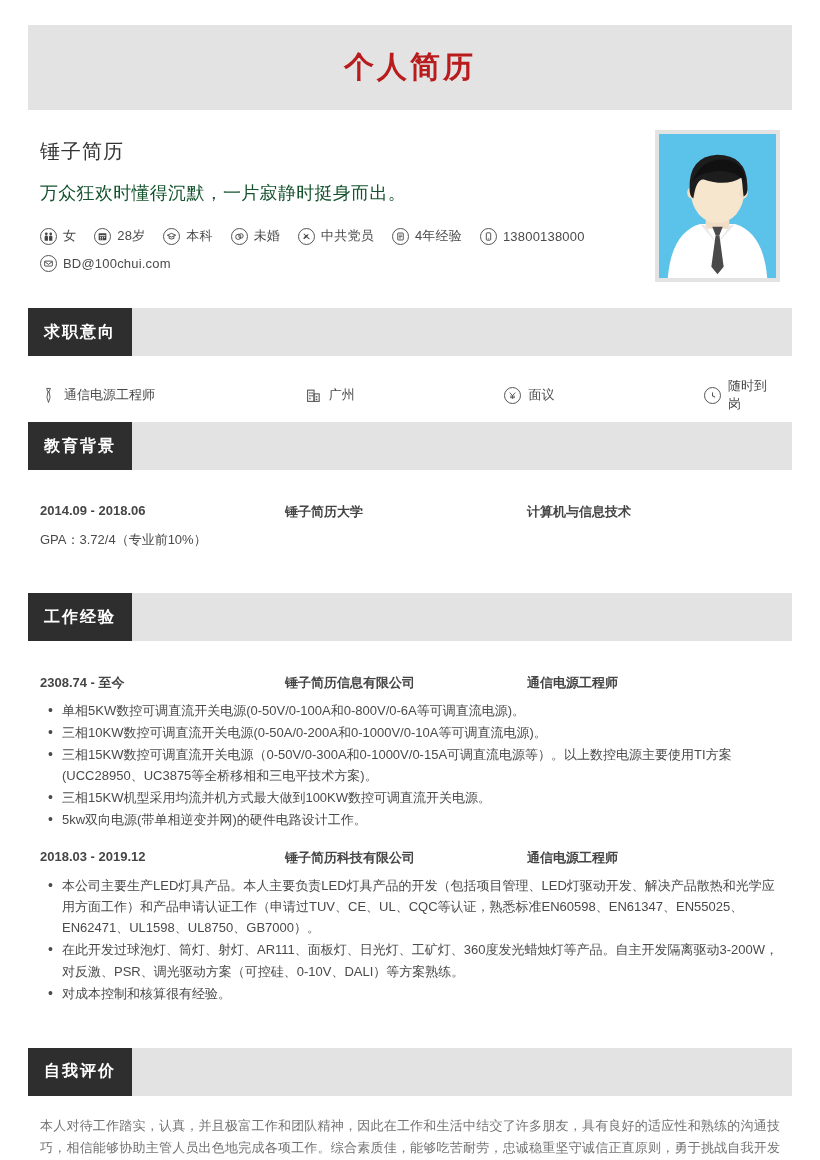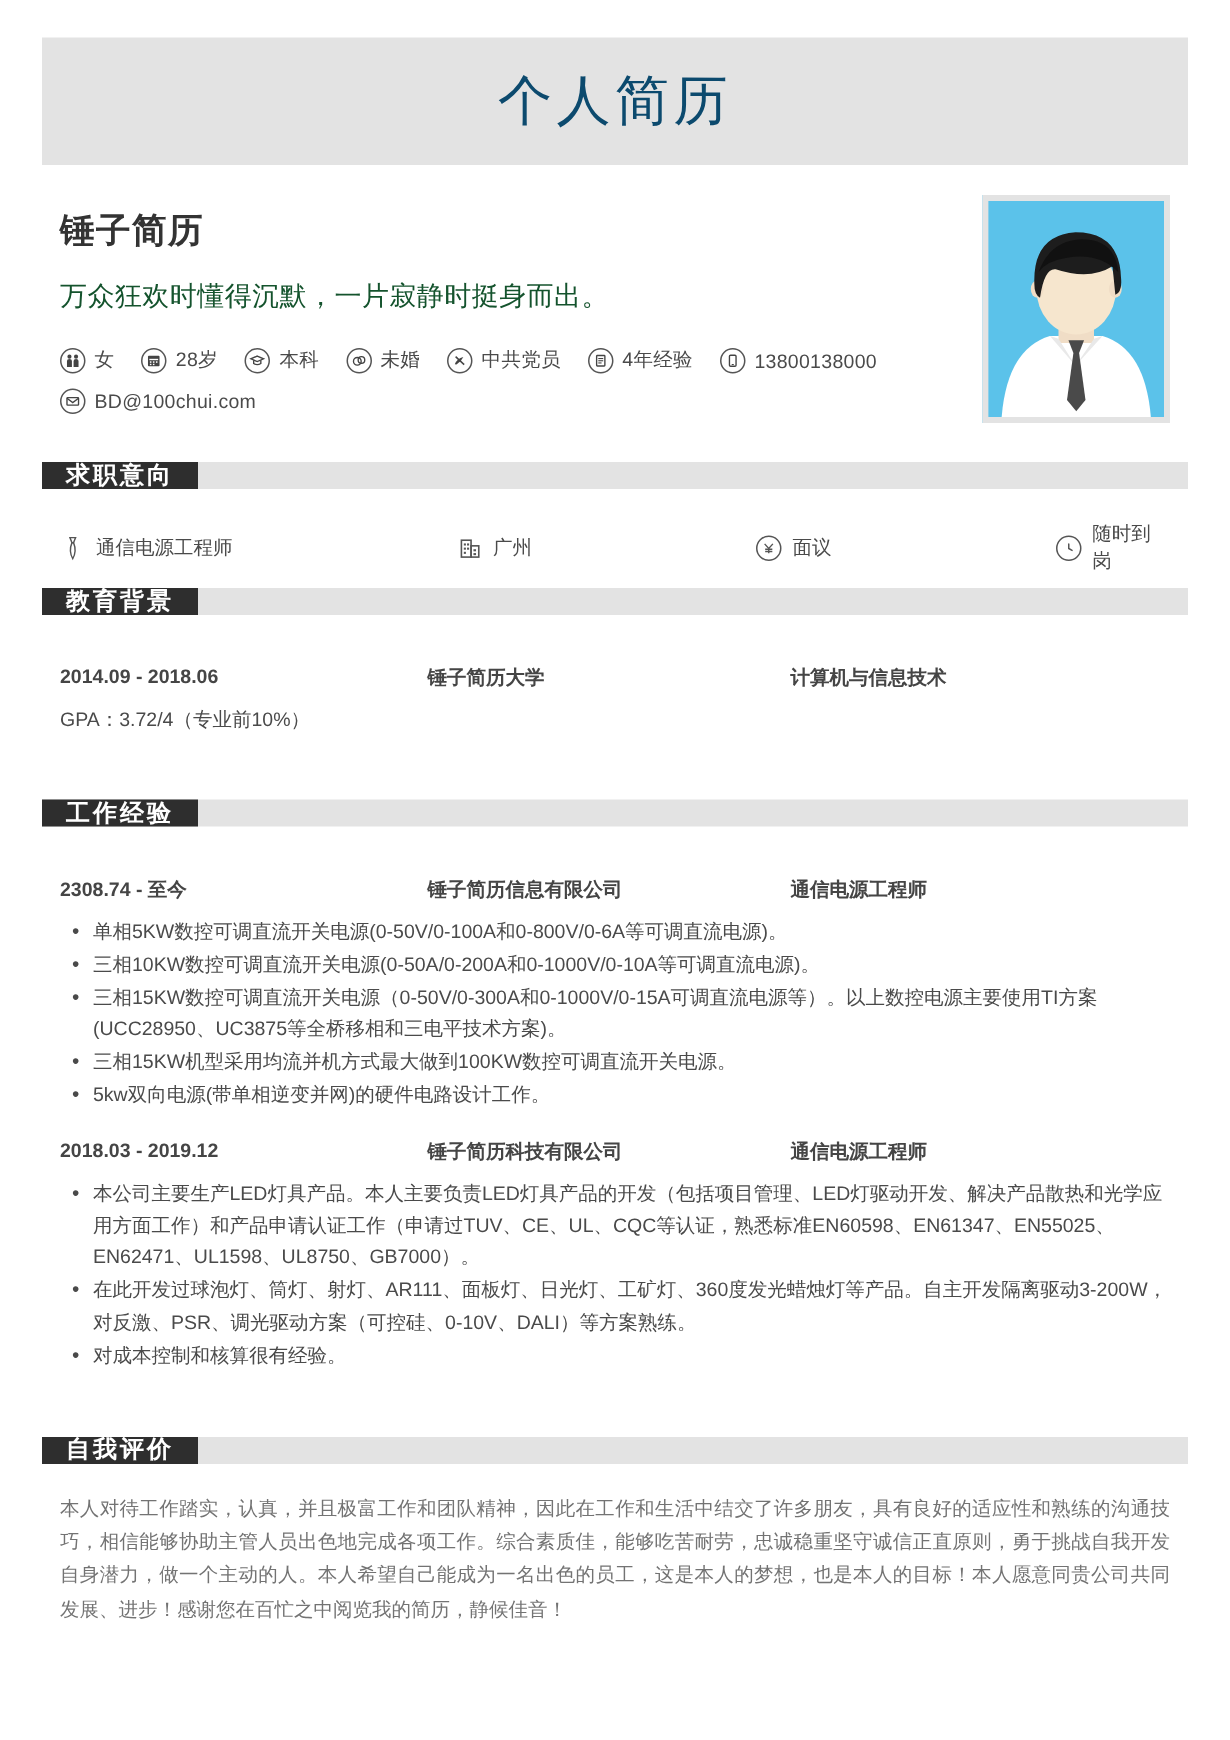--- a/index.html
+++ b/index.html
@@ -23,37 +23,37 @@
 
   
   .title-banner {
     height: 85px;
     background: #e3e3e3;
     display: flex;
     align-items: center;
     justify-content: center;
   }
   .title-banner .doc-title {
-    font-size: 36px;
-    font-weight: normal;
-    color: #0c4a6e;
+    font-size: 30px;
+    font-weight: bold;
+    color: #b91c1c;
     letter-spacing: 3px;
   }
 
   
   .profile {
     display: flex;
     justify-content: space-between;
     padding: 24px 12px 0 12px;
     height: 192px;
   }
   .profile-left { flex: 1; padding-top: 4px; }
   .person-name {
-    font-size: 23px;
-    font-weight: bold;
+    font-size: 20px;
+    font-weight: normal;
     color: #333333;
     letter-spacing: 1px;
     margin-bottom: 16px;
   }
   .tagline {
     font-size: 18px;
     color: #14532d;
     margin-bottom: 22px;
     letter-spacing: .3px;
     margin-top: 16px;
@@ -96,21 +96,21 @@
     border: 4px solid #e3e3e3;
     background: #5bc2ea;
     overflow: hidden;
     flex: 0 0 auto;
     margin-top: -4px;
   }
   .photo-frame svg { display:block; width:100%; height:100%; }
 
   
   .section-bar {
-    height: 18px;
+    height: 48px;
     background: #e3e3e3;
     display: flex;
     align-items: stretch;
     margin-top: 6px;
   }
   .section-bar .tag {
     background: #2e2e2e;
     color: #ffffff;
     font-size: 16px;
     font-weight: bold;

